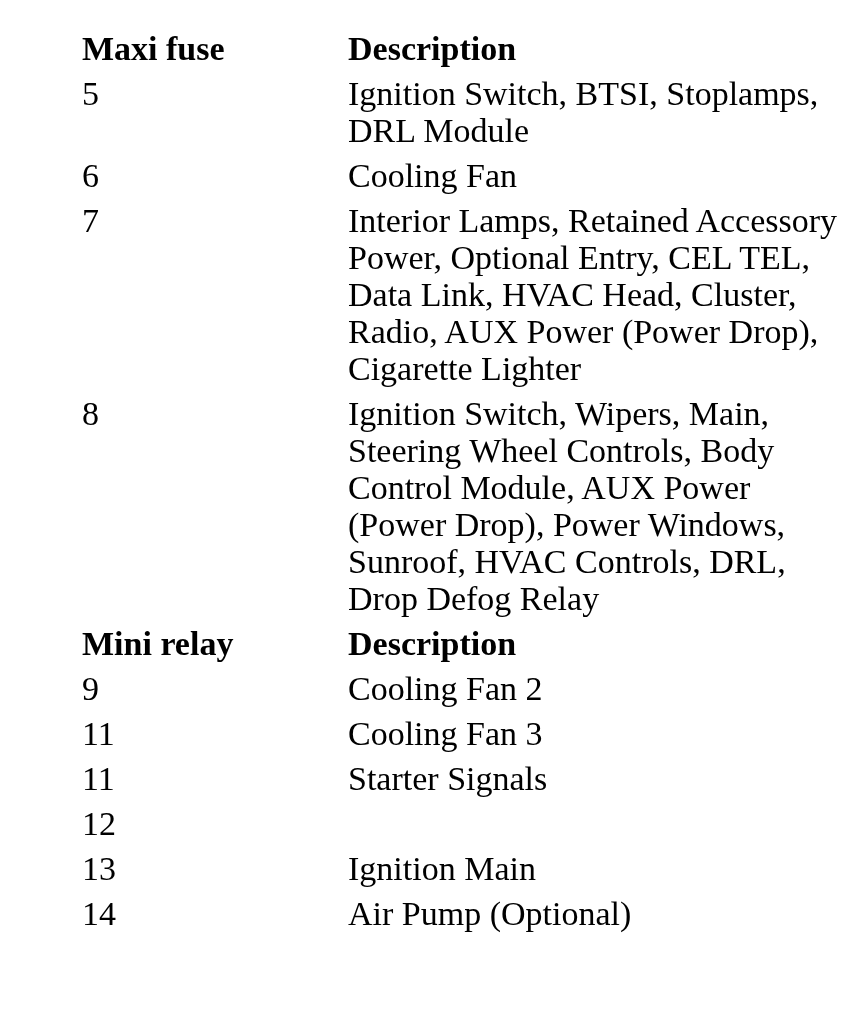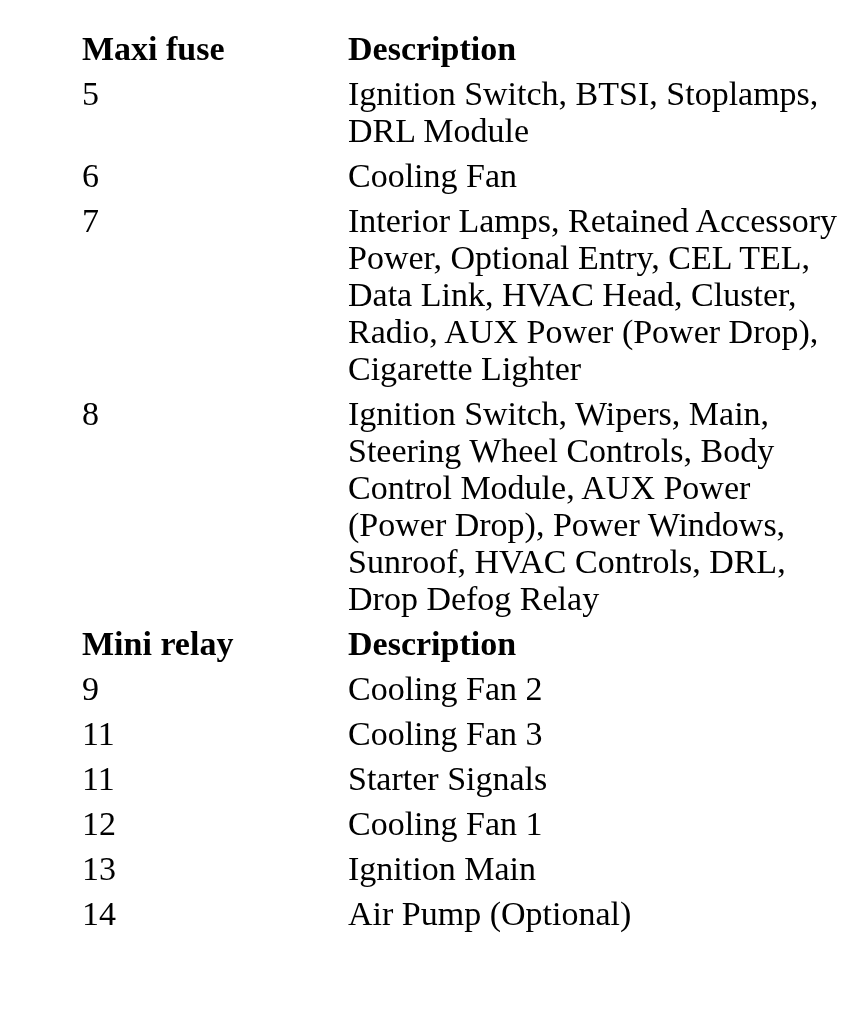--- a/index.html
+++ b/index.html
@@ -104,23 +104,20 @@
         </div>
       </div>
       <div class="row">
         <div class="col1">11</div>
         <div class="col2">
           <div class="desc-line">Starter Signals</div>
         </div>
       </div>
       <div class="row">
         <div class="col1">12</div>
-        <div class="col2">
-          <div class="desc-line">Cooling Fan 1</div>
-        </div>
       </div>
       <div class="row">
         <div class="col1">13</div>
         <div class="col2">
           <div class="desc-line">Ignition Main</div>
         </div>
       </div>
       <div class="row">
         <div class="col1">14</div>
         <div class="col2">

